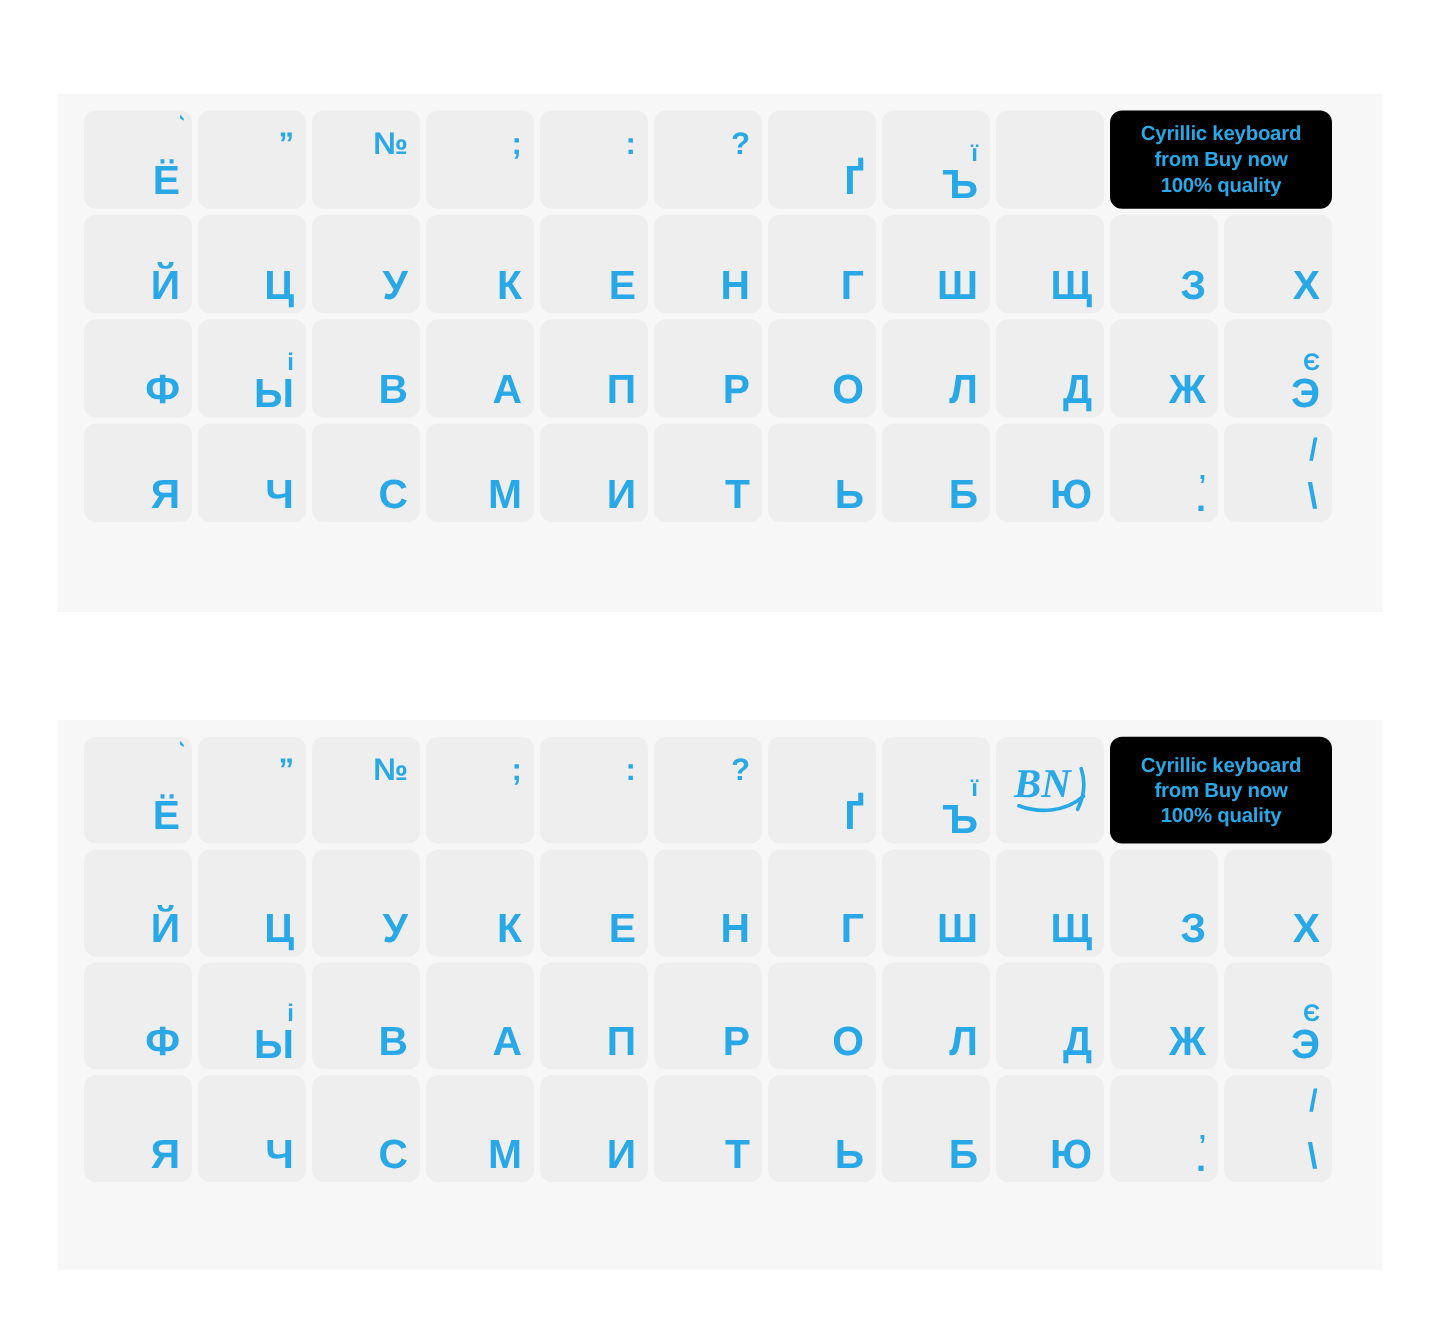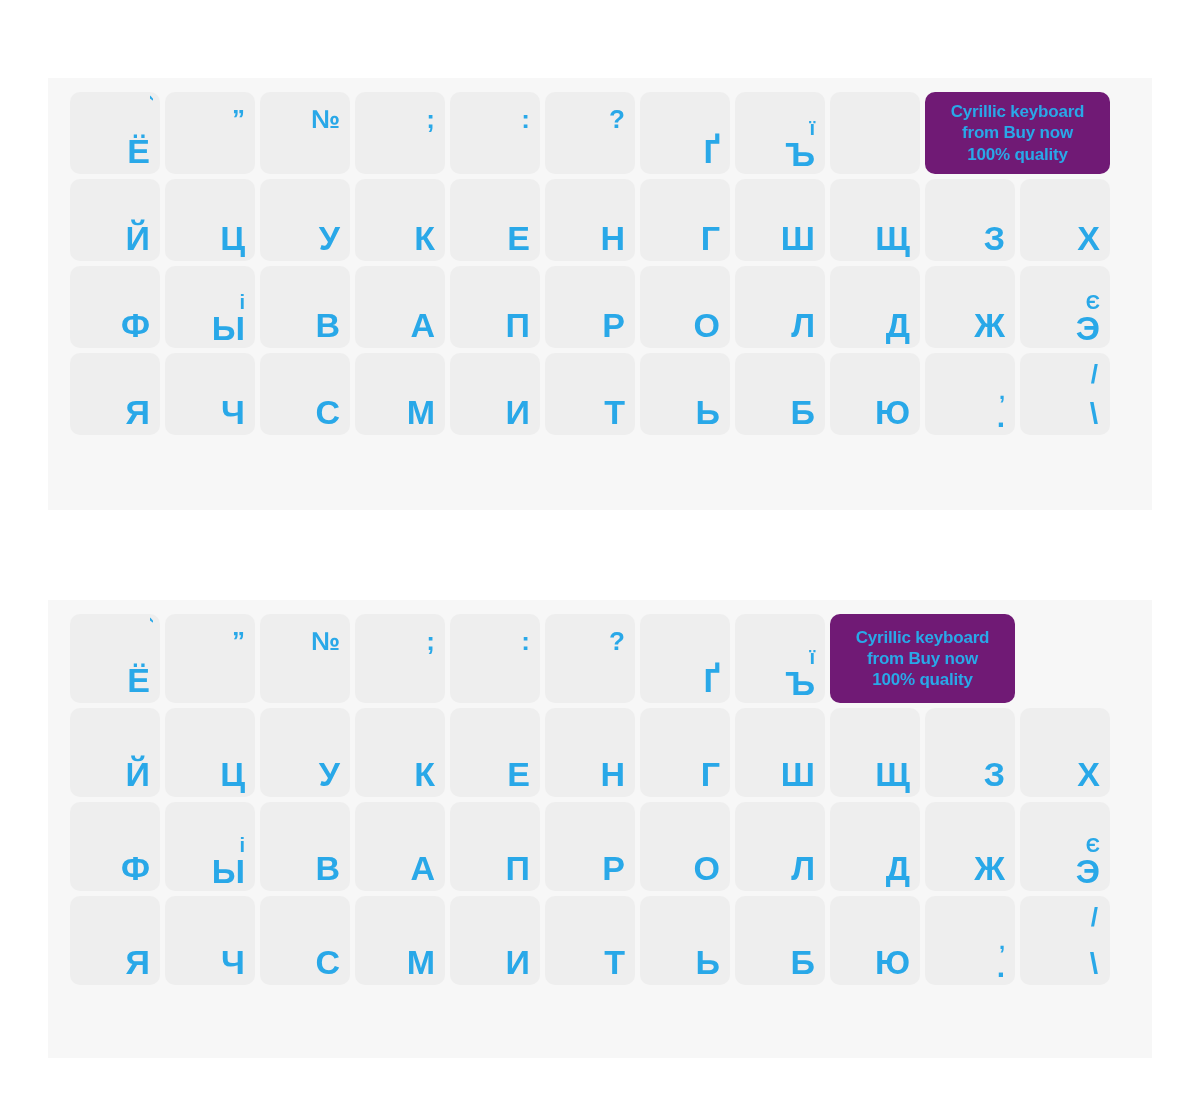--- a/index.html
+++ b/index.html
@@ -112,21 +112,21 @@
   }
   .slash-key .bottom-slash {
     position: absolute;
     right: 12px;
     bottom: 4px;
     font-size: 30px;
   }
 
   .brand-key {
     width: 185px;
-    background: #701a75;
+    background: #000000;
     border-radius: 10px;
     position: relative;
     display: flex;
     align-items: center;
     justify-content: center;
     box-sizing: border-box;
     padding: 4px 6px;
   }
   .sheet-1 .brand-key { height: 82px; }
   .sheet-2 .brand-key { height: 89px; }
@@ -336,20 +336,27 @@
             </div>
             <div class="key">
               <div class="glyph-main">Ґ</div>
             </div>
             <div class="key">
               <div class="glyph-stack">
                 <span class="upper">ї</span>
                 <span class="lower">Ъ</span>
               </div>
             </div>
+            <div class="key logo-key">
+              <div class="logo-mark"><svg width="64" height="52" viewBox="0 0 64 52">
+                  <text x="2" y="34" font-family="Liberation Serif, serif" font-style="italic" font-weight="bold" font-size="34" fill="#29a8e8">BN</text>
+                  <path d="M6 41 C 22 47, 44 47, 60 33" stroke="#29a8e8" stroke-width="3" fill="none" stroke-linecap="round"></path>
+                  <path d="M58 10 C 62 22, 60 34, 55 44" stroke="#29a8e8" stroke-width="3" fill="none" stroke-linecap="round"></path>
+                </svg></div>
+            </div>
             <div class="brand-key">
               <div class="brand-text">
                 <div>Cyrillic keyboard</div>
                 <div>from Buy now</div>
                 <div>100% quality</div>
               </div>
             </div>
           </div>
           <div class="key-row">
             <div class="key">

